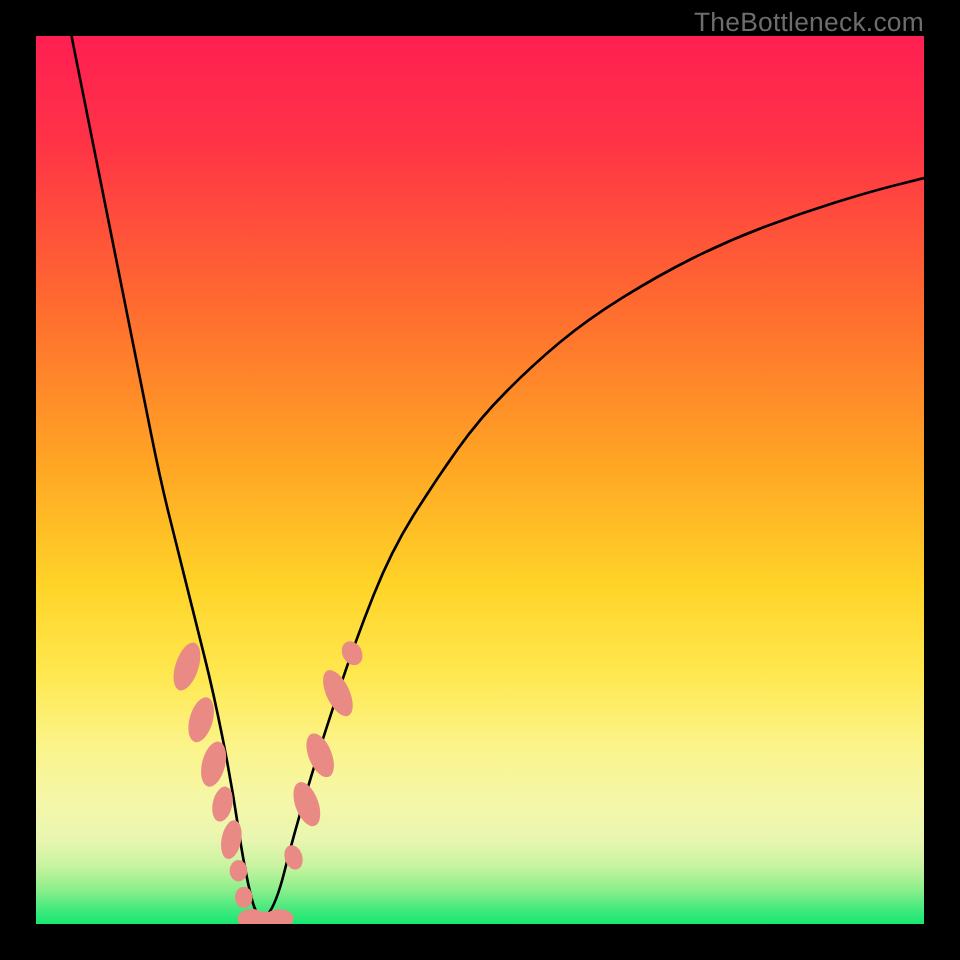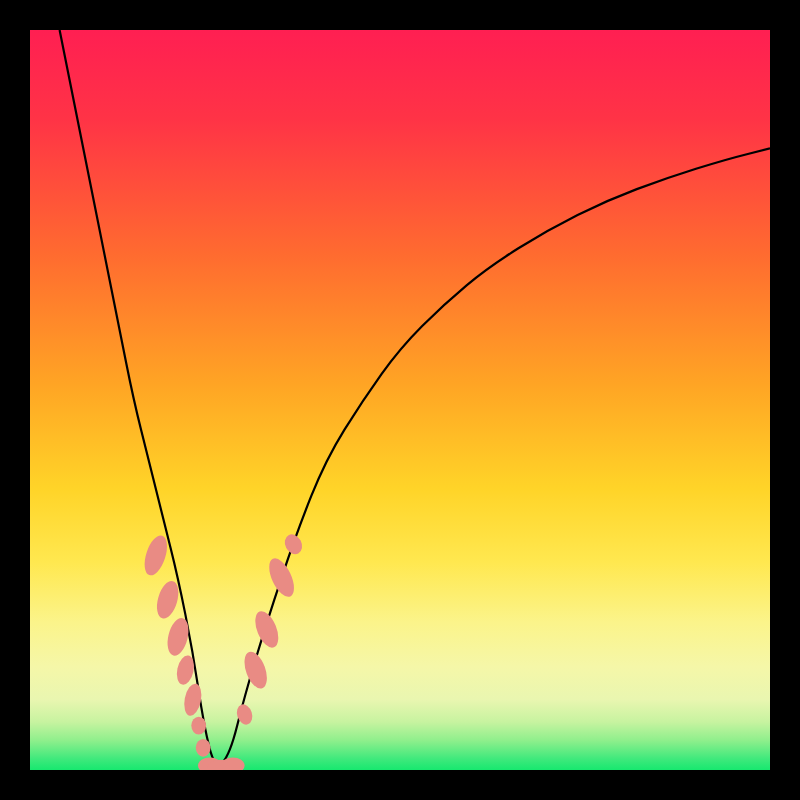--- a/index.html
+++ b/index.html
@@ -30,20 +30,21 @@
     color: #6d6d6d;
     font-size: 22px;
     font-weight: 400;
     letter-spacing: 0.2px;
   }
 </style>
 </head>
 <body>
 
 <div class="frame">
+  <div class="attribution">TheBottleneck.com</div>
 
   <div class="plot-area">
     <svg id="chart-svg" width="740" height="740" viewBox="0 0 740 740">
       <defs>
         <linearGradient id="bg-grad" x1="0" y1="0" x2="0" y2="1">
             <stop offset="0.00%" stop-color="#ff1f52"></stop>
             <stop offset="12.00%" stop-color="#ff3346"></stop>
             <stop offset="30.00%" stop-color="#ff6a30"></stop>
             <stop offset="48.00%" stop-color="#ffa524"></stop>
             <stop offset="62.00%" stop-color="#ffd428"></stop>

